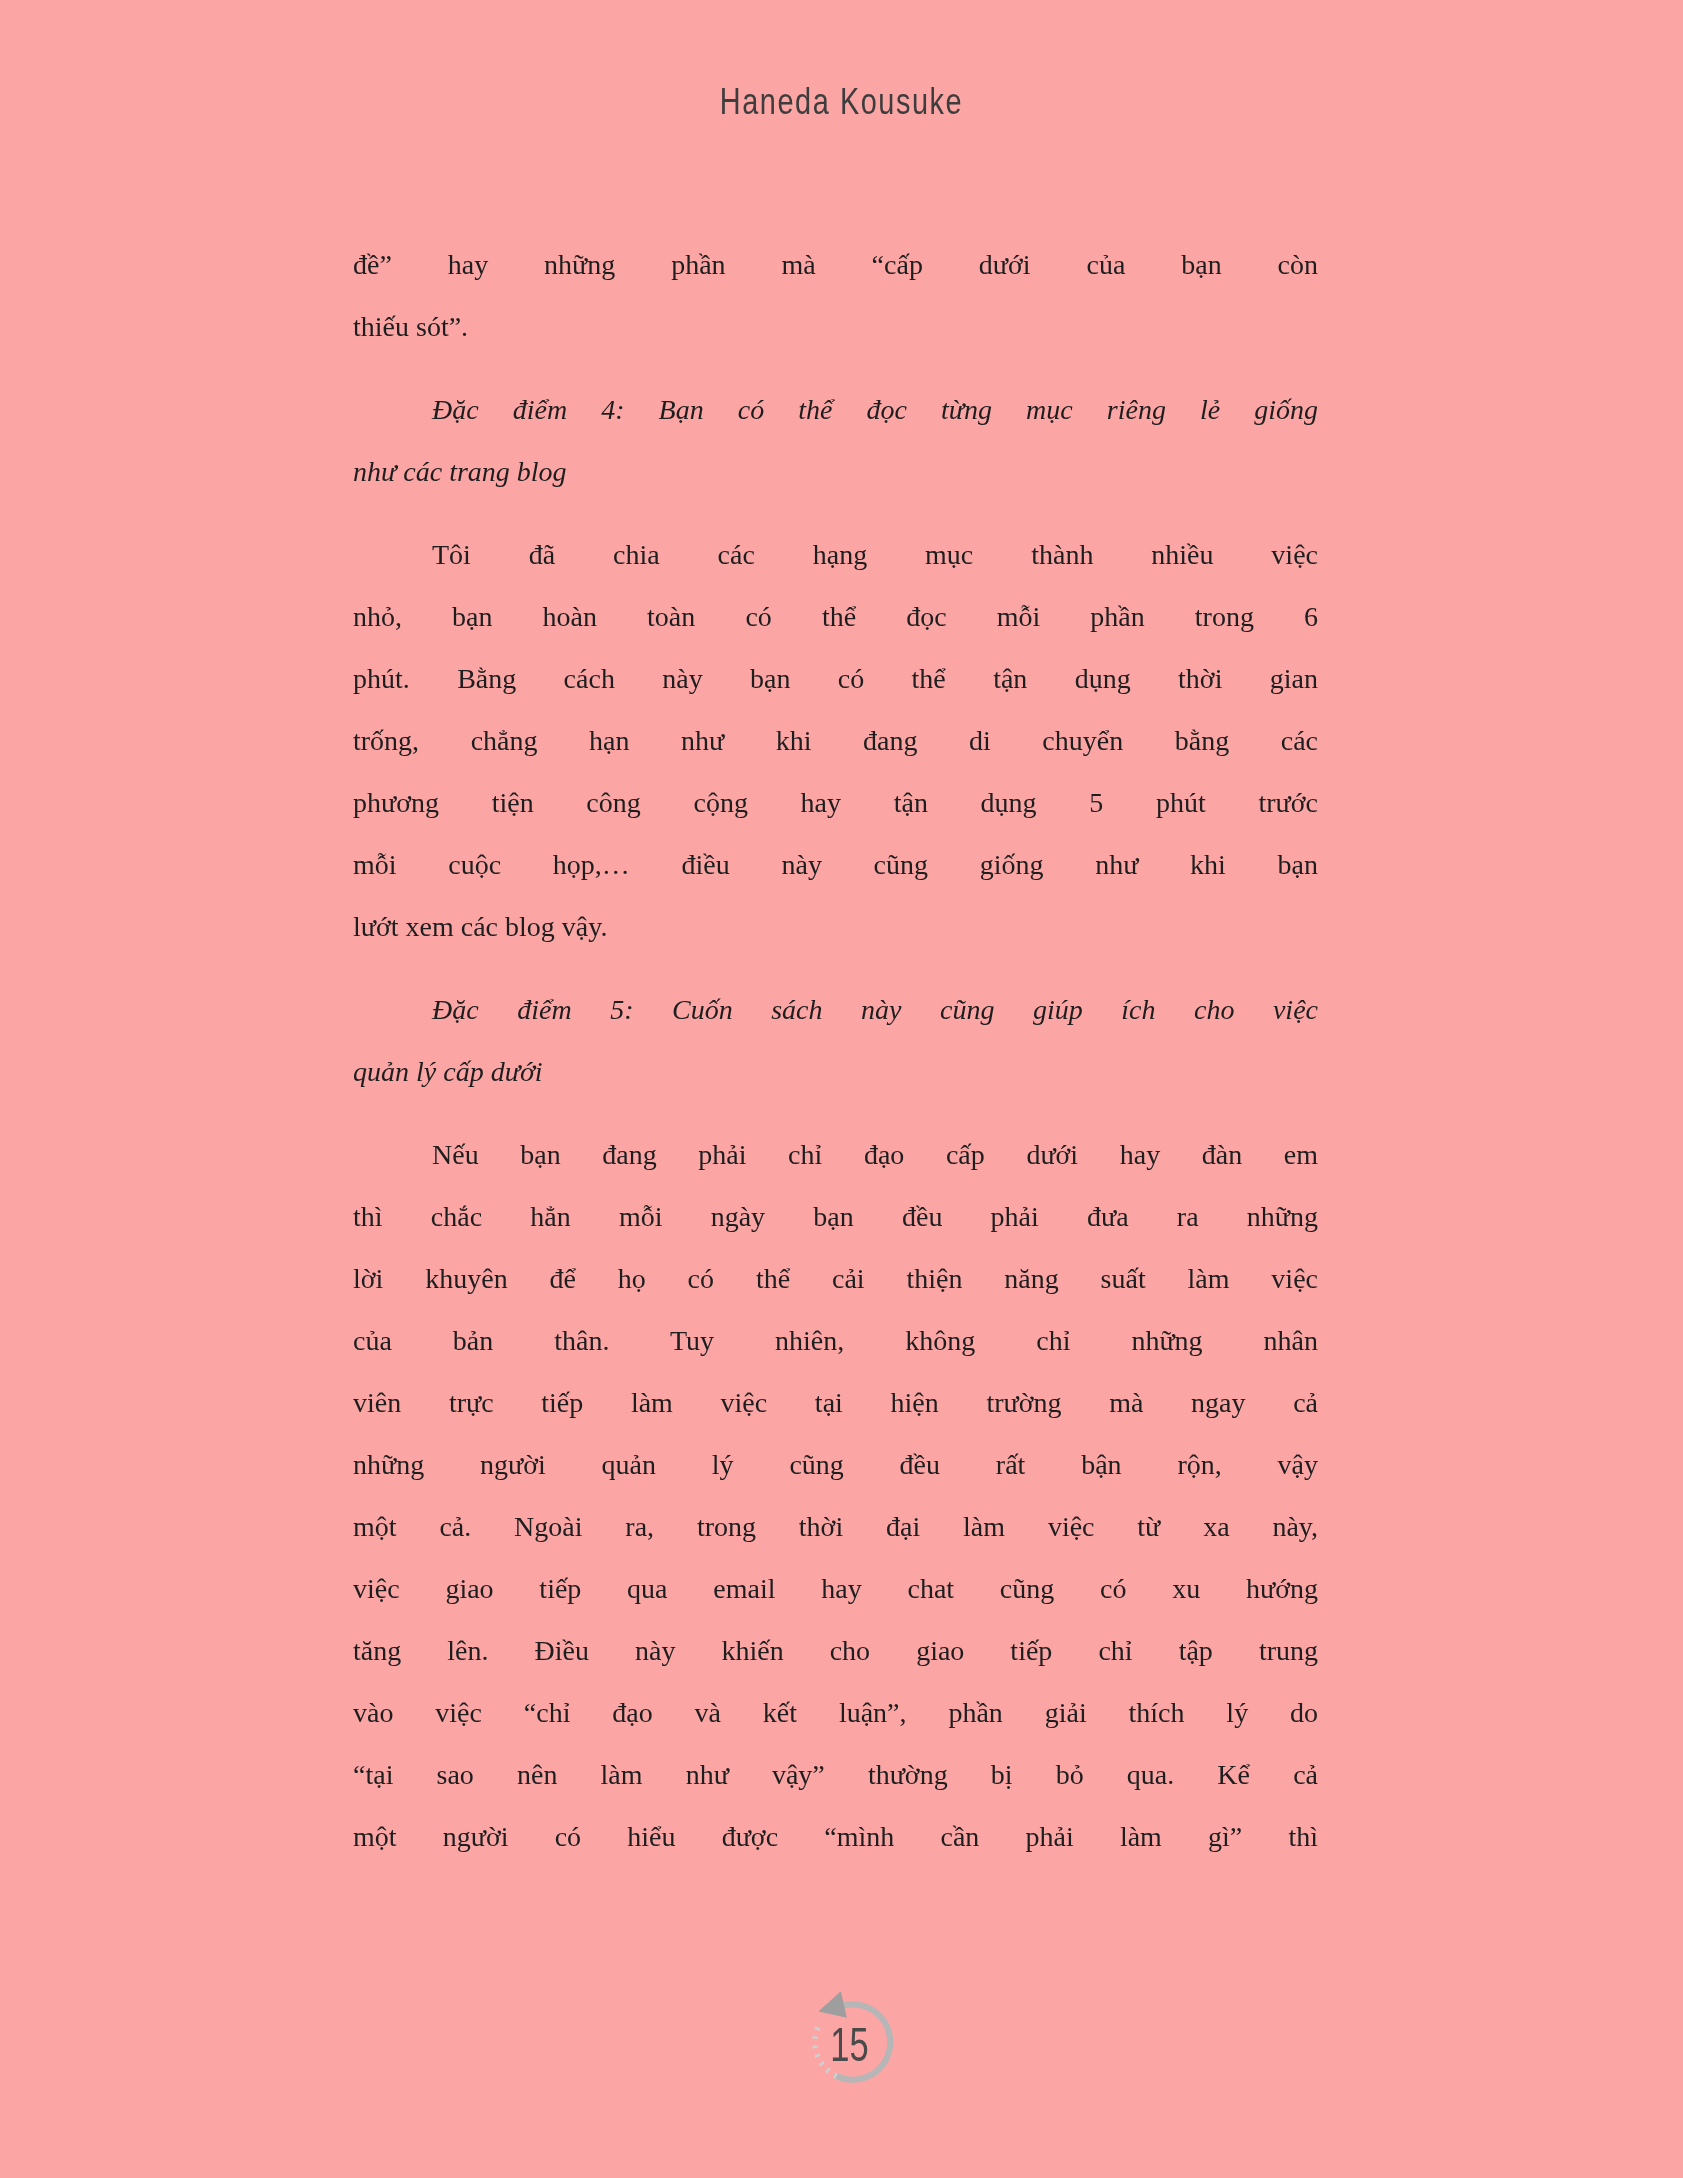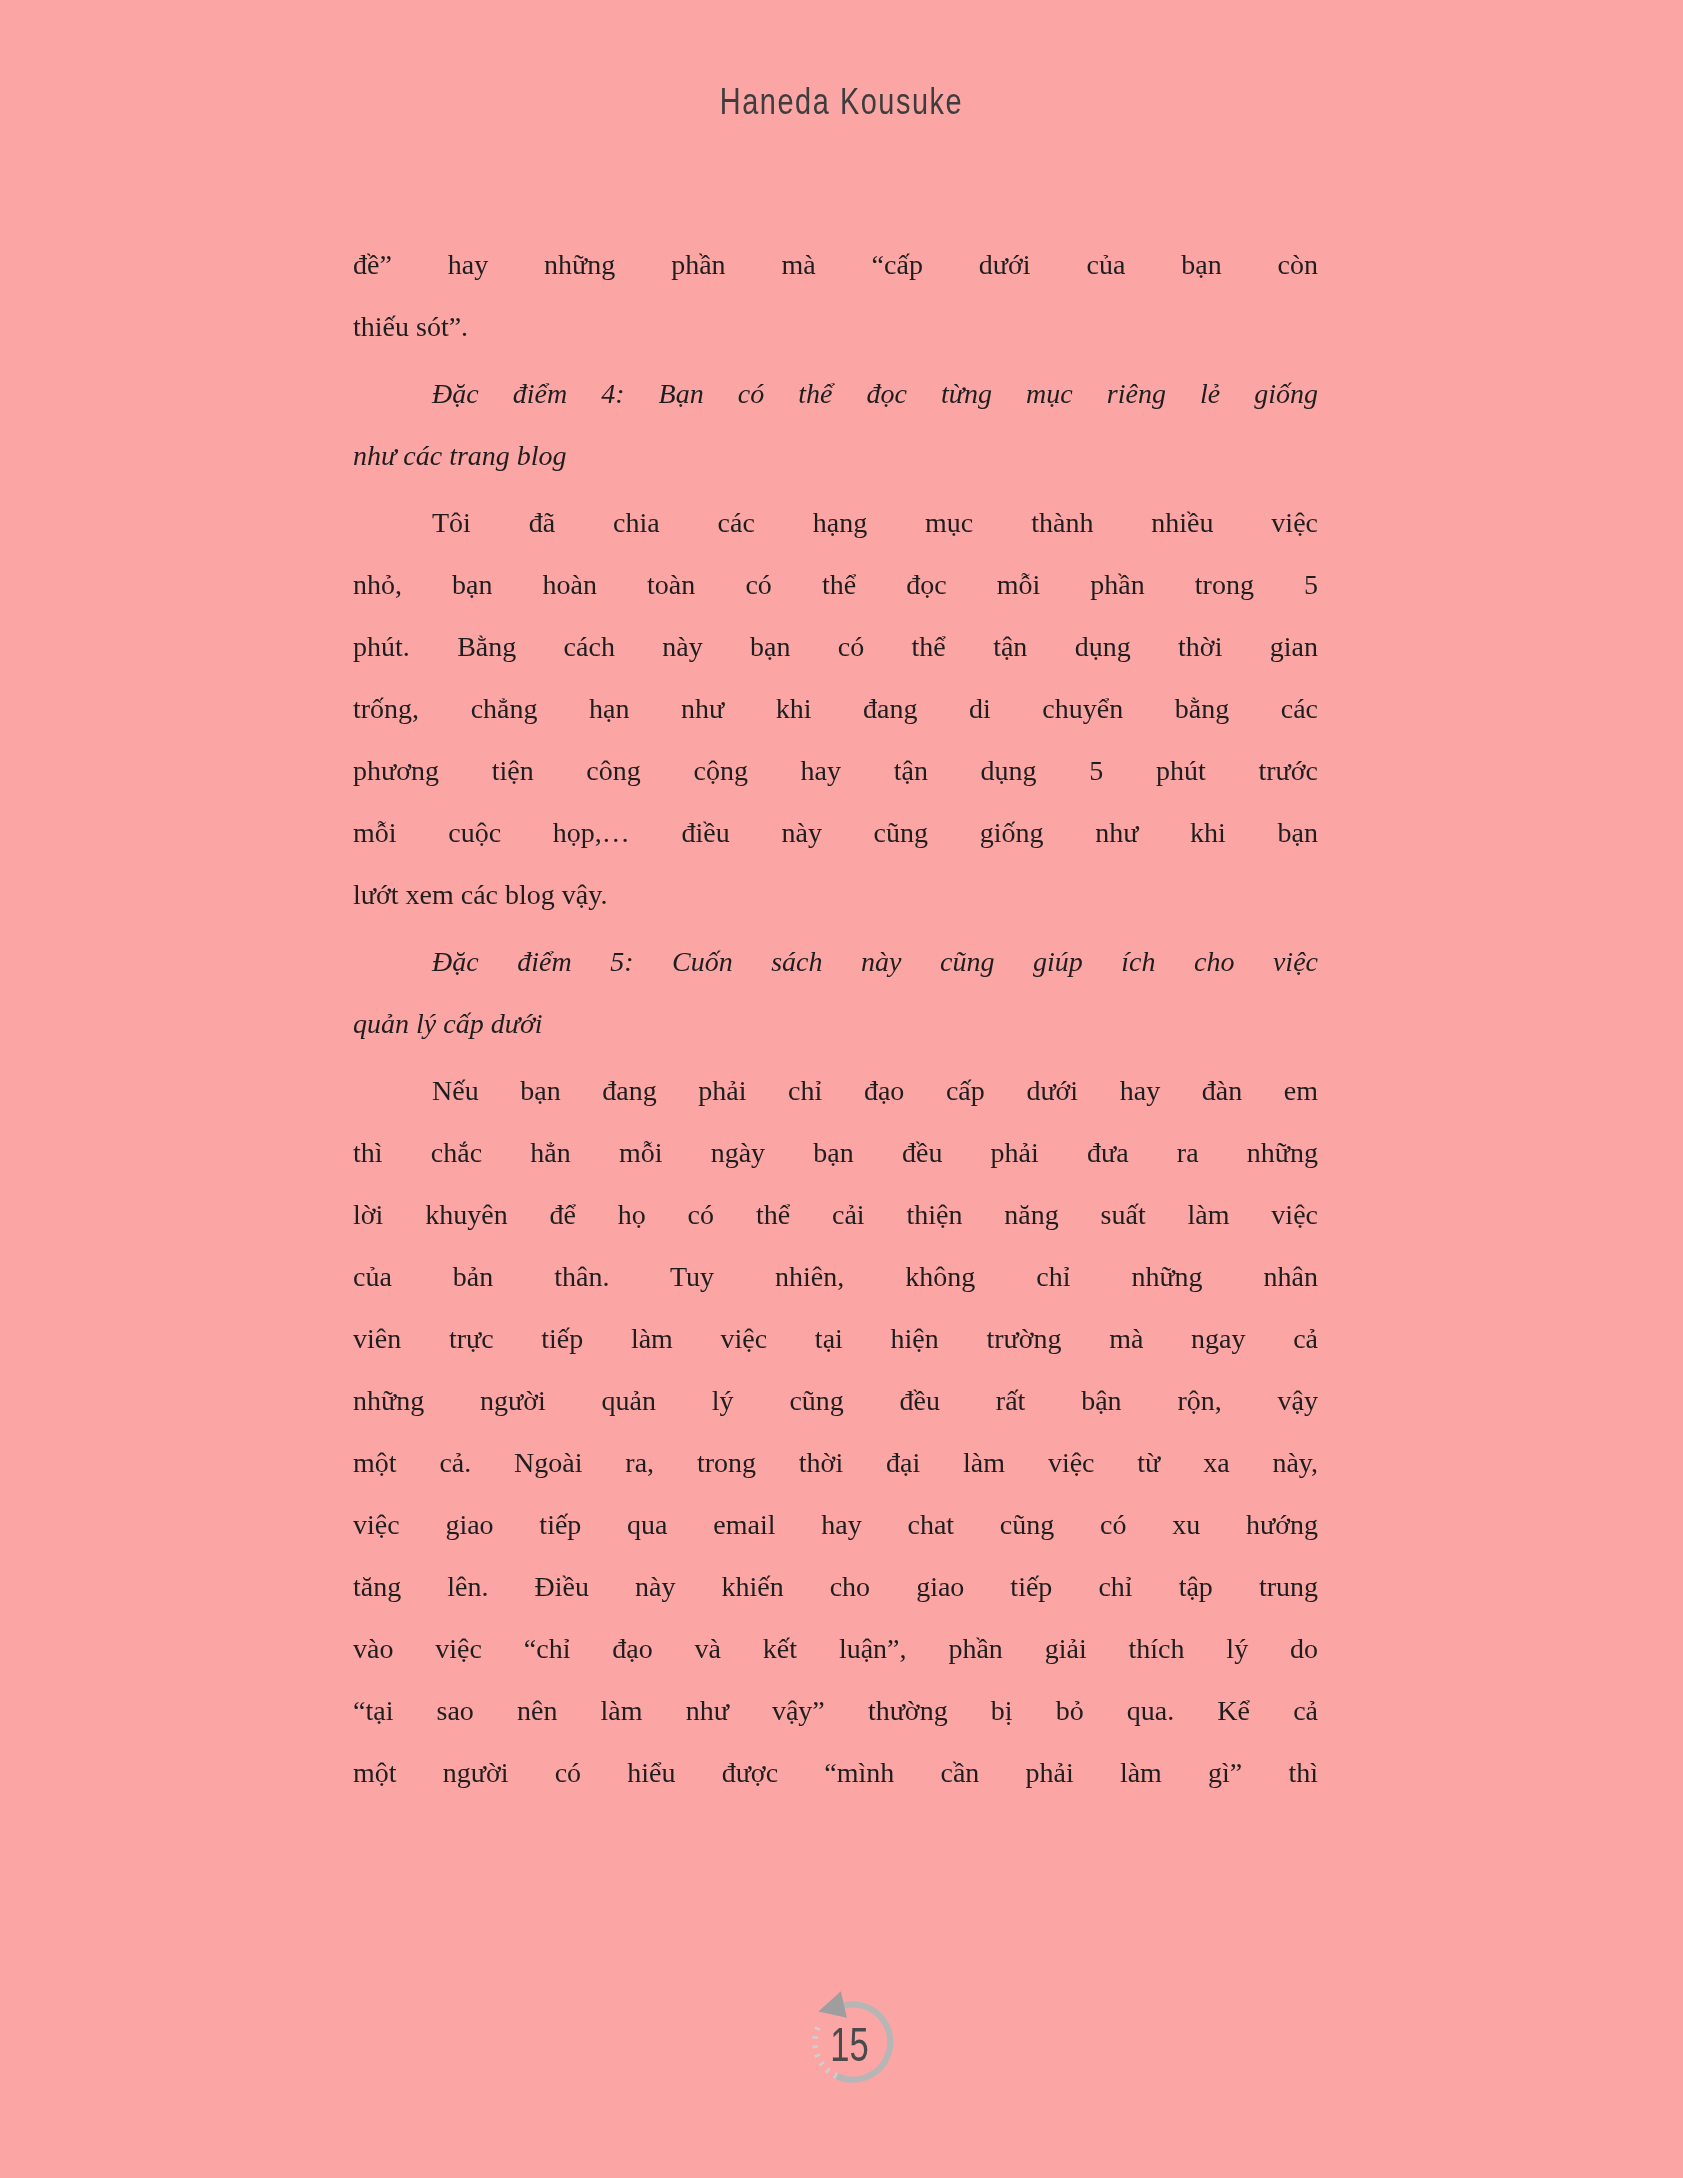--- a/index.html
+++ b/index.html
@@ -24,21 +24,21 @@
     transform:scaleX(0.78);
     transform-origin:center;
   }
 
   
   .text-column {
     position:absolute;
     left:353px; top:234px;
     width:965px;
   }
-  .block { margin-top:5px; }
+  .block { margin-top:21px; }
   .block:first-child { margin-top:0; }
   .line {
     font-size:28px;
     line-height:62px;
     text-align:justify;
     text-align-last:justify;
   }
   .line.last { text-align-last:left; }
   .line.indent { text-indent:79px; }
   .block.heading .line { font-style:italic; }
@@ -73,21 +73,21 @@
   <div class="block paragraph">
         <div class="line">đề” hay những phần mà “cấp dưới của bạn còn</div>
         <div class="line last">thiếu sót”.</div>
       </div>
       <div class="block heading">
         <div class="line indent">Đặc điểm 4: Bạn có thể đọc từng mục riêng lẻ giống</div>
         <div class="line last">như các trang blog</div>
       </div>
       <div class="block paragraph">
         <div class="line indent">Tôi đã chia các hạng mục thành nhiều việc</div>
-        <div class="line">nhỏ, bạn hoàn toàn có thể đọc mỗi phần trong 5</div>
+        <div class="line">nhỏ, bạn hoàn toàn có thể đọc mỗi phần trong 6</div>
         <div class="line">phút. Bằng cách này bạn có thể tận dụng thời gian</div>
         <div class="line">trống, chẳng hạn như khi đang di chuyển bằng các</div>
         <div class="line">phương tiện công cộng hay tận dụng 5 phút trước</div>
         <div class="line">mỗi cuộc họp,… điều này cũng giống như khi bạn</div>
         <div class="line last">lướt xem các blog vậy.</div>
       </div>
       <div class="block heading">
         <div class="line indent">Đặc điểm 5: Cuốn sách này cũng giúp ích cho việc</div>
         <div class="line last">quản lý cấp dưới</div>
       </div>

